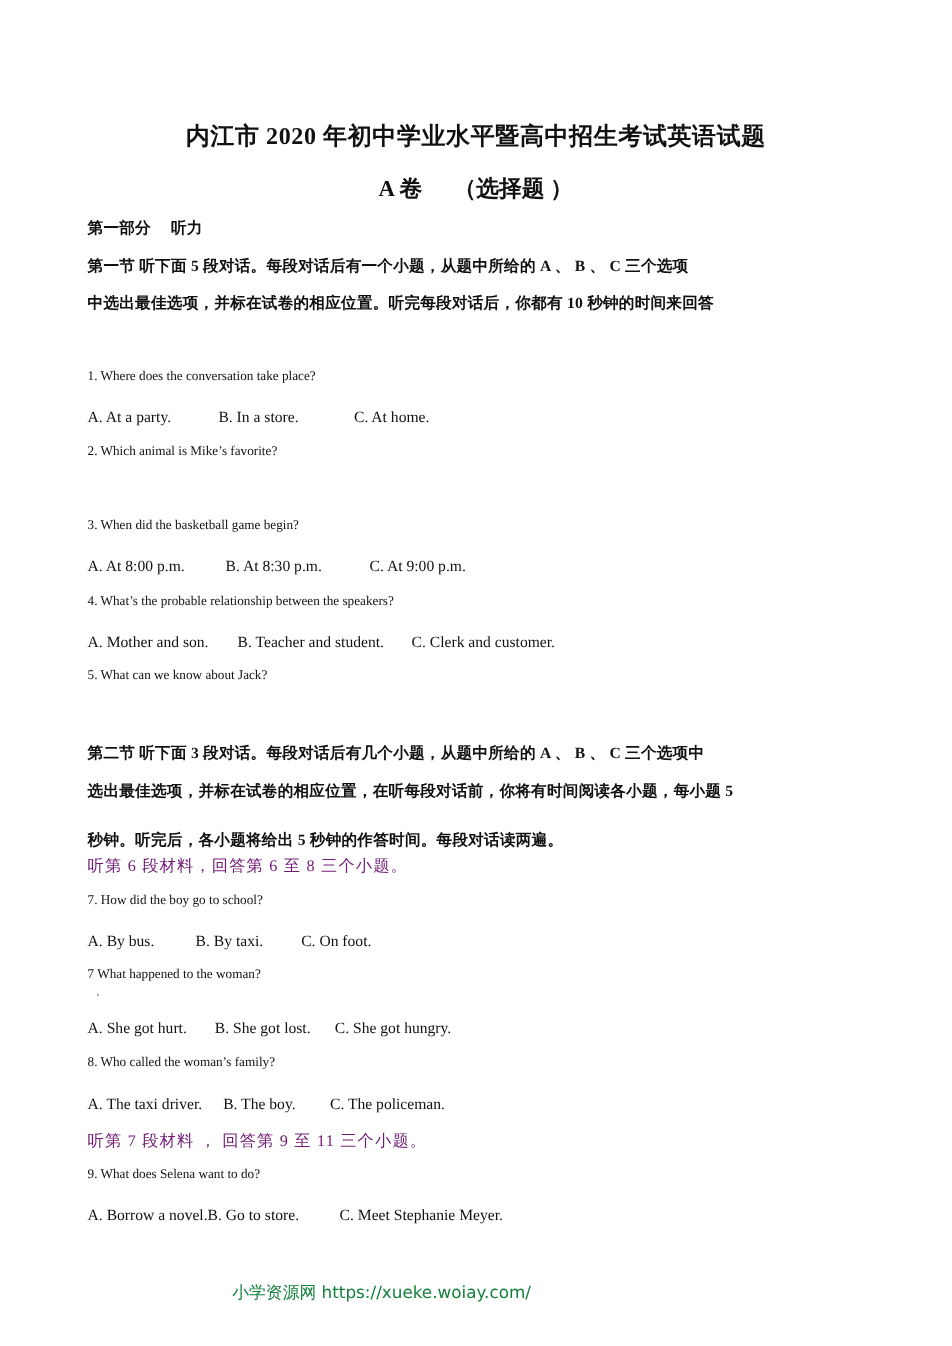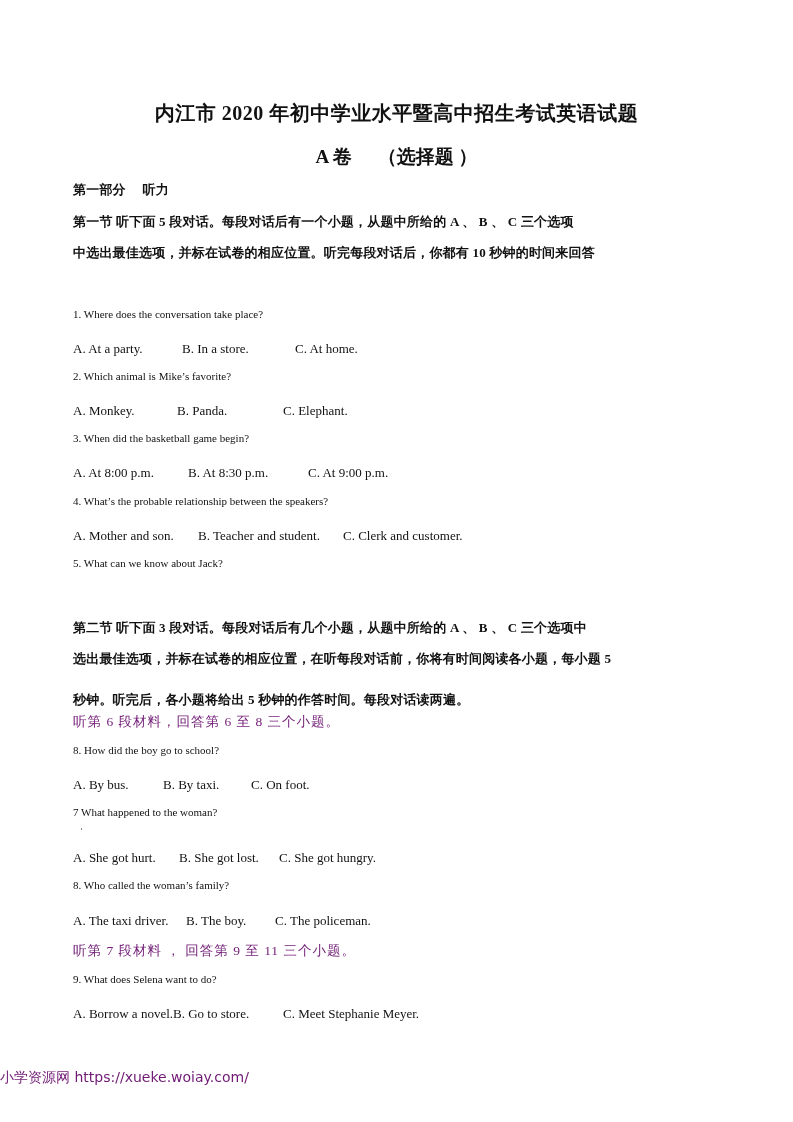--- a/index.html
+++ b/index.html
@@ -19,22 +19,22 @@
     }
     .subtitle .gap { display: inline-block; width: 26px; }
     .line {
       position: absolute; left: 73px; white-space: nowrap;
     }
     .cn-bold { font-weight: bold; font-size: 13px; letter-spacing: 0.2px; }
     .cn-plain { font-size: 13.5px; color: #701a75; letter-spacing: 1px; }
     .q { font-size: 11px; }
     .opt { display: inline-block; font-size: 13px; }
     .footer {
-      position: absolute; left: 0; width: 636px; top: 1069px; 
-      font-family: "DejaVu Sans", sans-serif; font-size: 14px; color: #701a75;
+      position: absolute; left: 0; width: 636px; top: 1069px; text-align: center;
+      font-family: "DejaVu Sans", sans-serif; font-size: 14px; color: #15803d;
     }
     .tick { position: absolute; left: 81px; top: 828px; width: 1px; height: 2px; background: #888; }
   </style>
 </head>
 <body>
 
 <div class="page">
 
   <div class="title">内江市 2020 年初中学业水平暨高中招生考试英语试题</div>
 
@@ -46,43 +46,40 @@
 
   <div class="line cn-bold" style="top:213px;">第一节  听下面 5 段对话。每段对话后有一个小题，从题中所给的 A 、 B 、 C 三个选项</div>
   <div class="line cn-bold" style="top:244px;">中选出最佳选项，并标在试卷的相应位置。听完每段对话后，你都有 10 秒钟的时间来回答</div>
 
   <div class="line q" style="top:308px;">1. Where does the conversation take place?</div>
   <div class="line" style="top:339px;">
     <span class="opt" style="width:109px">A. At a party.</span><span class="opt" style="width:113px">B. In a store.</span><span class="opt">C. At home.</span>
   </div>
 
   <div class="line q" style="top:370px;">2. Which animal is Mike’s favorite?</div>
-  <div class="line" style="top:401px;">
-    <span class="opt" style="width:104px">A. Monkey.</span><span class="opt" style="width:106px">B. Panda.</span><span class="opt">C. Elephant.</span>
-  </div>
 
   <div class="line q" style="top:432px;">3. When did the basketball game begin?</div>
   <div class="line" style="top:463px;">
     <span class="opt" style="width:115px">A. At 8:00 p.m.</span><span class="opt" style="width:120px">B. At 8:30 p.m.</span><span class="opt">C. At 9:00 p.m.</span>
   </div>
 
   <div class="line q" style="top:495px;">4. What’s the probable relationship between the speakers?</div>
   <div class="line" style="top:526px;">
     <span class="opt" style="width:125px">A. Mother and son.</span><span class="opt" style="width:145px">B. Teacher and student.</span><span class="opt">C. Clerk and customer.</span>
   </div>
 
   <div class="line q" style="top:557px;">5. What can we know about Jack?</div>
 
   <div class="line cn-bold" style="top:619px;">第二节 听下面 3 段对话。每段对话后有几个小题，从题中所给的 A 、 B 、 C 三个选项中</div>
   <div class="line cn-bold" style="top:650px;">选出最佳选项，并标在试卷的相应位置，在听每段对话前，你将有时间阅读各小题，每小题 5</div>
   <div class="line cn-bold" style="top:681px;margin-top:10px;">秒钟。听完后，各小题将给出 5 秒钟的作答时间。每段对话读两遍。</div>
 
   <div class="line cn-plain" style="top:713px;">听第 6 段材料，回答第 6 至 8 三个小题。</div>
 
-  <div class="line q" style="top:744px;">8. How did the boy go to school?</div>
+  <div class="line q" style="top:744px;">7. How did the boy go to school?</div>
   <div class="line" style="top:775px;">
     <span class="opt" style="width:90px">A. By bus.</span><span class="opt" style="width:88px">B. By taxi.</span><span class="opt">C. On foot.</span>
   </div>
 
   <div class="line q" style="top:806px;">7   What happened to the woman?</div>
   <div class="tick"></div>
   <div class="line" style="top:848px;">
     <span class="opt" style="width:106px">A. She got hurt.</span><span class="opt" style="width:100px">B. She got lost.</span><span class="opt">C. She got hungry.</span>
   </div>
 

